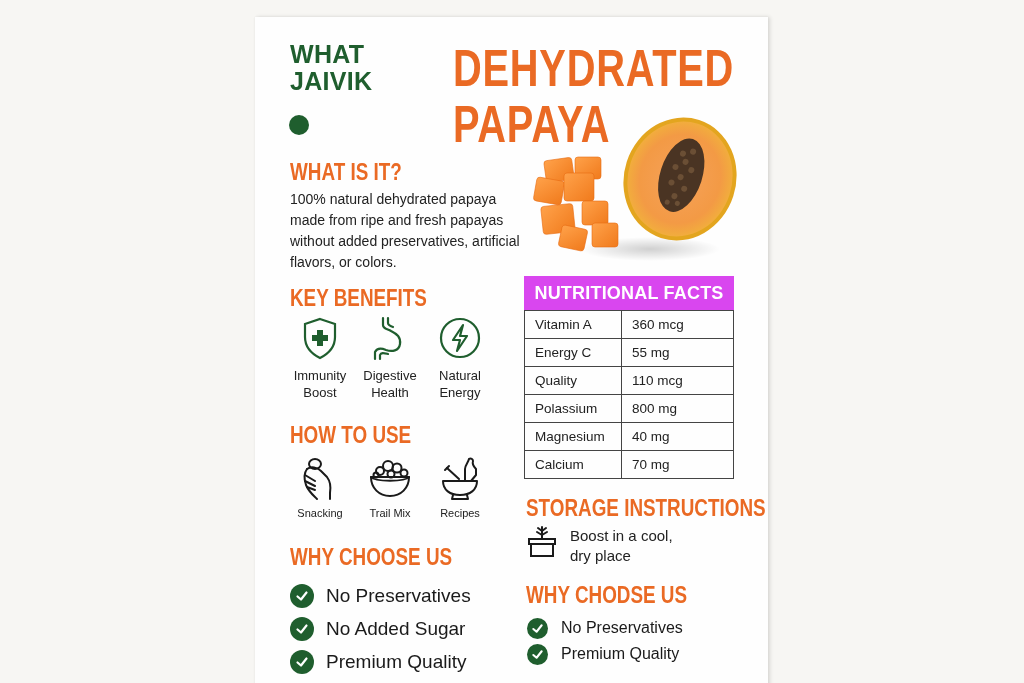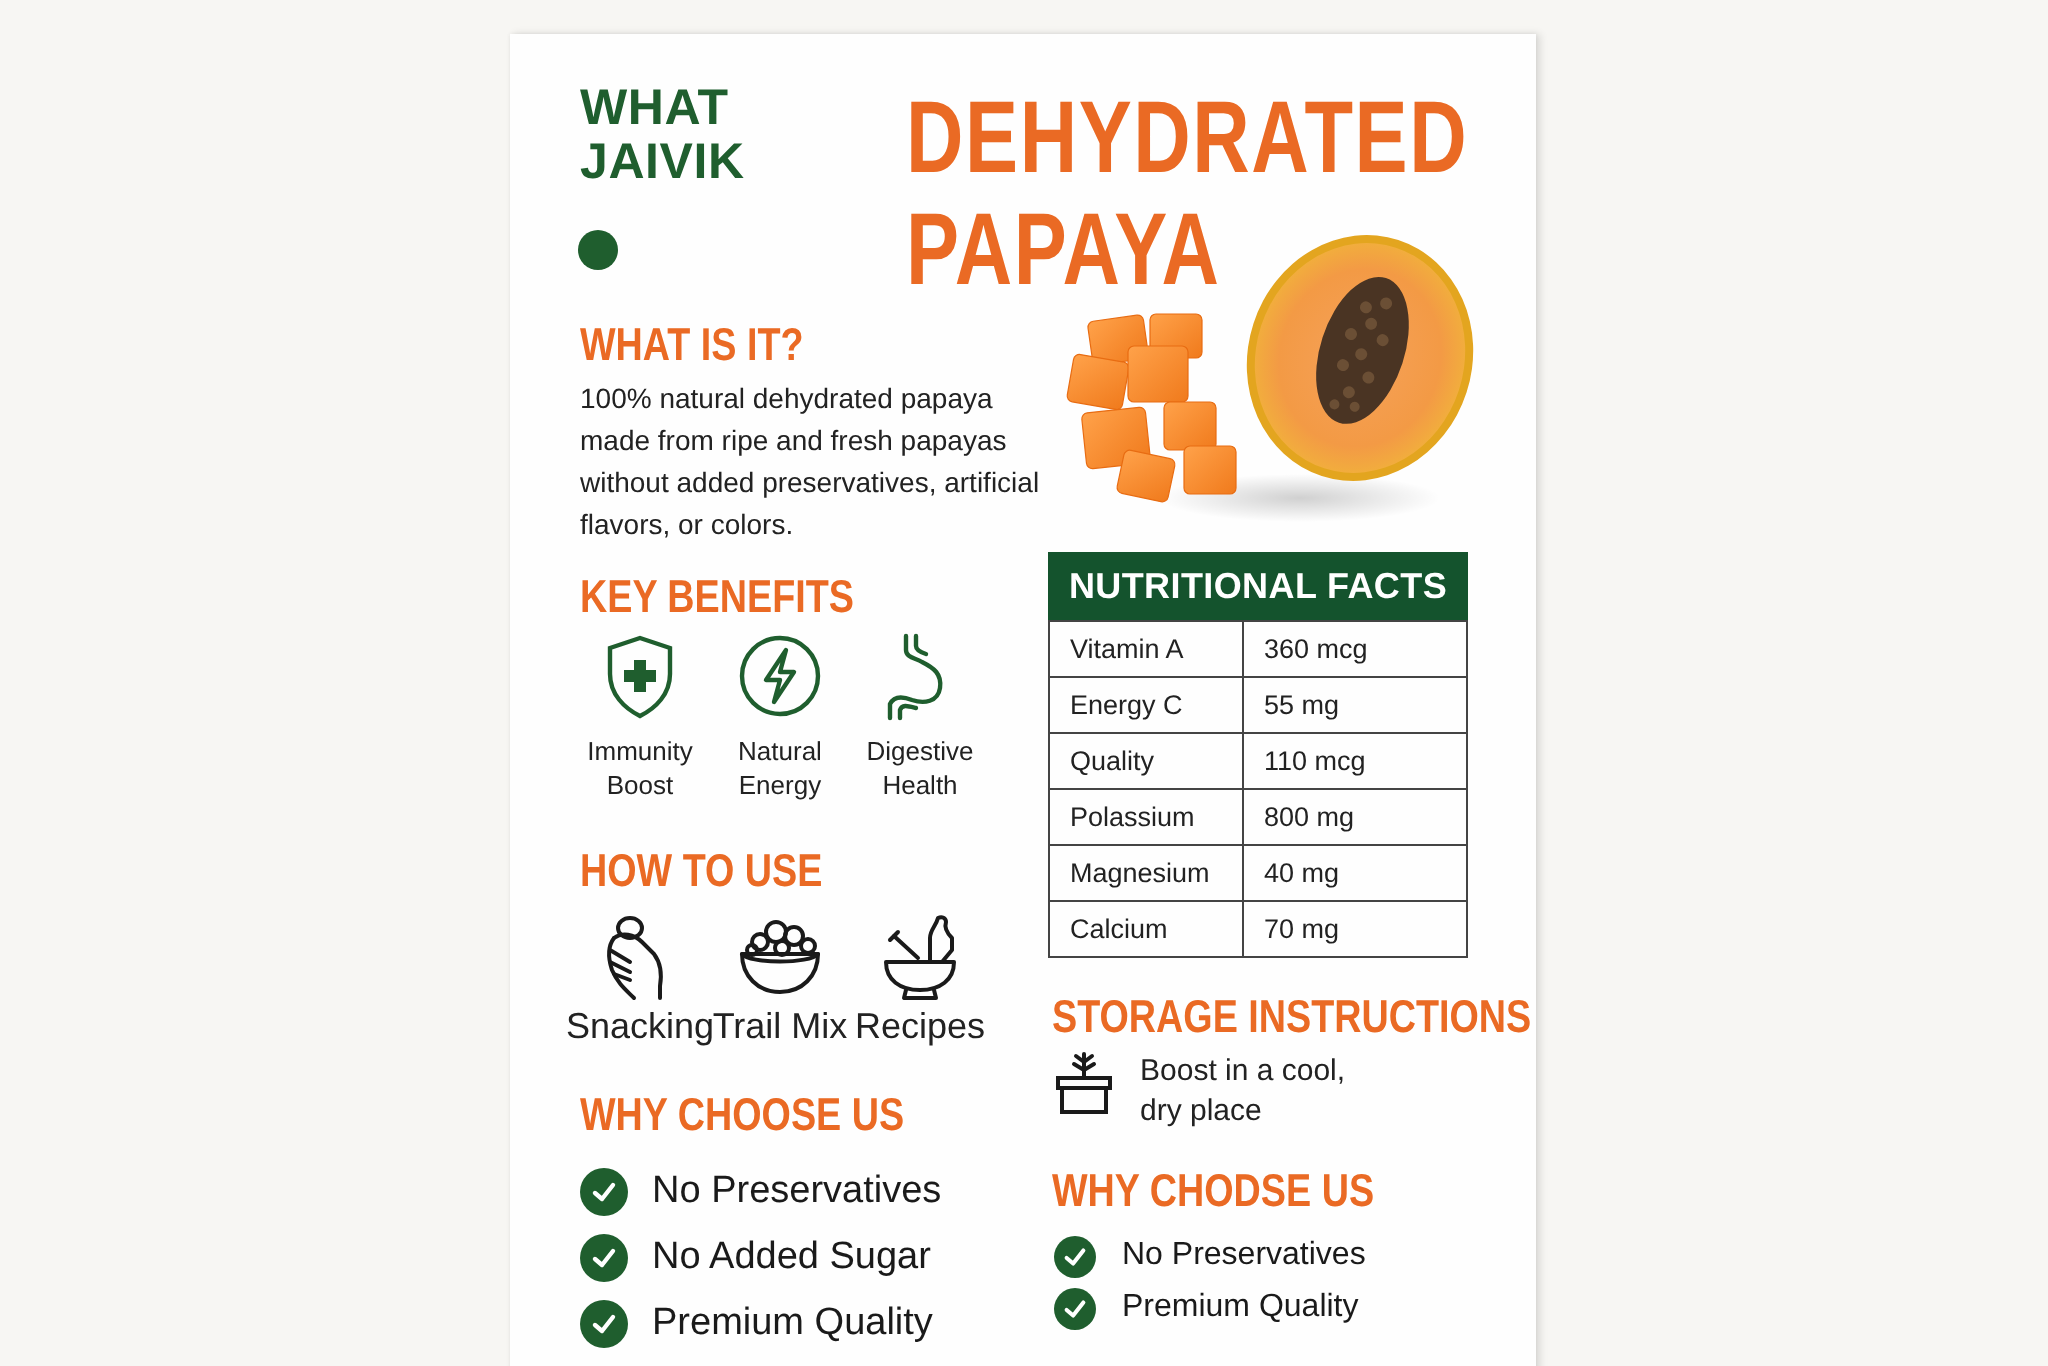--- a/index.html
+++ b/index.html
@@ -35,36 +35,36 @@
     }
     .body-text { font-size: 14px; line-height: 21px; color: #222; }
     .what-text { left: 35px; top: 172px; width: 230px; }
     .benefits { left: 30px; top: 298px; width: 210px; display: flex; justify-content: space-between; }
     .benefit { width: 70px; display: flex; flex-direction: column; align-items: center; }
     .benefit svg { width: 46px; height: 46px; }
     .benefit .lbl { margin-top: 6px; font-size: 13px; line-height: 17px; color: #222; text-align: center; }
     .uses { left: 30px; top: 438px; width: 210px; display: flex; justify-content: space-between; }
     .use { width: 70px; display: flex; flex-direction: column; align-items: center; }
     .use svg { width: 46px; height: 46px; }
-    .use .lbl { margin-top: 4px; font-size: 18px; line-height: 17px; color: #222; text-align: center; white-space: nowrap; }
+    .use .lbl { margin-top: 4px; font-size: 11px; line-height: 17px; color: #222; text-align: center; white-space: nowrap; }
     .checklist { list-style: none; margin: 0; padding: 0; }
     .checklist li { display: flex; align-items: center; }
     .check {
       border-radius: 50%; background: #1f5e2e; display: inline-flex; align-items: center; justify-content: center;
       flex: none;
     }
     .why1 { left: 35px; top: 562px; }
     .why1 li { height: 33px; font-size: 19px; color: #1a1a1a; }
     .why1 .check { width: 24px; height: 24px; margin-right: 12px; }
     .why2 { left: 272px; top: 598px; }
     .why2 li { height: 26px; font-size: 16px; color: #1a1a1a; }
     .why2 .check { width: 21px; height: 21px; margin-right: 13px; }
     .nutri { left: 269px; top: 259px; width: 210px; border-collapse: collapse; }
     .nutri-head {
-      background: #14532d; color: #fff; font-weight: bold; font-size: 18px;
+      background: #d946ef; color: #fff; font-weight: bold; font-size: 18px;
       height: 34px; display: flex; align-items: center; justify-content: center; letter-spacing: 0.2px;
     }
     .nutri-table { width: 210px; border-collapse: collapse; }
     .nutri-table td {
       border: 1px solid #444; height: 27px; font-size: 13.5px; color: #222; padding: 0 0 0 10px;
     }
     .nutri-table td:first-child { width: 86px; }
     .storage-icon { left: 272px; top: 508px; width: 30px; height: 32px; }
     .storage-text { left: 315px; top: 509px; font-size: 15px; line-height: 20px; color: #222; }
     .papaya { left: 275px; top: 92px; width: 210px; height: 160px; }
@@ -143,38 +143,38 @@
       <svg viewBox="0 0 46 46" fill="none" stroke="#1f5e2e" stroke-width="2.2">
         <path d="M23 4 L38 9 V22 C38 32 31 39 23 43 C15 39 8 32 8 22 V9 Z"></path>
         <path d="M20 15 H26 V20 H31 V26 H26 V31 H20 V26 H15 V20 H20 Z" fill="#1f5e2e" stroke="none"></path>
       </svg>
       <div class="lbl">
         <div>Immunity</div>
         <div>Boost</div>
       </div>
     </div>
     <div class="benefit">
-      <svg viewBox="0 0 46 46" fill="none" stroke="#1f5e2e" stroke-width="2.2" stroke-linejoin="round">
-        <circle cx="23" cy="23" r="19"></circle>
-        <path d="M26 10 L16 25 H23 L20 36 L30 21 H23 Z"></path>
-      </svg>
-      <div class="lbl">
-        <div>Natural</div>
-        <div>Energy</div>
-      </div>
-    </div>
-    <div class="benefit">
       <svg viewBox="0 0 46 46" fill="none" stroke="#1f5e2e" stroke-width="2.2" stroke-linecap="round">
         <path d="M16 3 V10 C16 14 21 14 24 16 C30 19 34 22 33 29 C32 36 25 37 19 35 C14 33 10 33 8 37 V44"></path>
         <path d="M21 3 V8 C21 10 23 11 26 12"></path>
         <path d="M13 44 V40 C14 37 17 38 21 39"></path>
       </svg>
       <div class="lbl">
         <div>Digestive</div>
         <div>Health</div>
+      </div>
+    </div>
+    <div class="benefit">
+      <svg viewBox="0 0 46 46" fill="none" stroke="#1f5e2e" stroke-width="2.2" stroke-linejoin="round">
+        <circle cx="23" cy="23" r="19"></circle>
+        <path d="M26 10 L16 25 H23 L20 36 L30 21 H23 Z"></path>
+      </svg>
+      <div class="lbl">
+        <div>Natural</div>
+        <div>Energy</div>
       </div>
     </div>
   </div>
 
   <div class="abs h2" style="left:35px; top:405px;">HOW TO USE</div>
   <div class="abs uses">
     <div class="use">
       <svg viewBox="0 0 46 46" fill="none" stroke="#1a1a1a" stroke-width="2" stroke-linecap="round" stroke-linejoin="round">
         <ellipse cx="18" cy="9" rx="6" ry="5"></ellipse>
         <path d="M10 14 C14 11 20 12 24 16 L30 22 C33 26 34 32 33 38 V44"></path>

